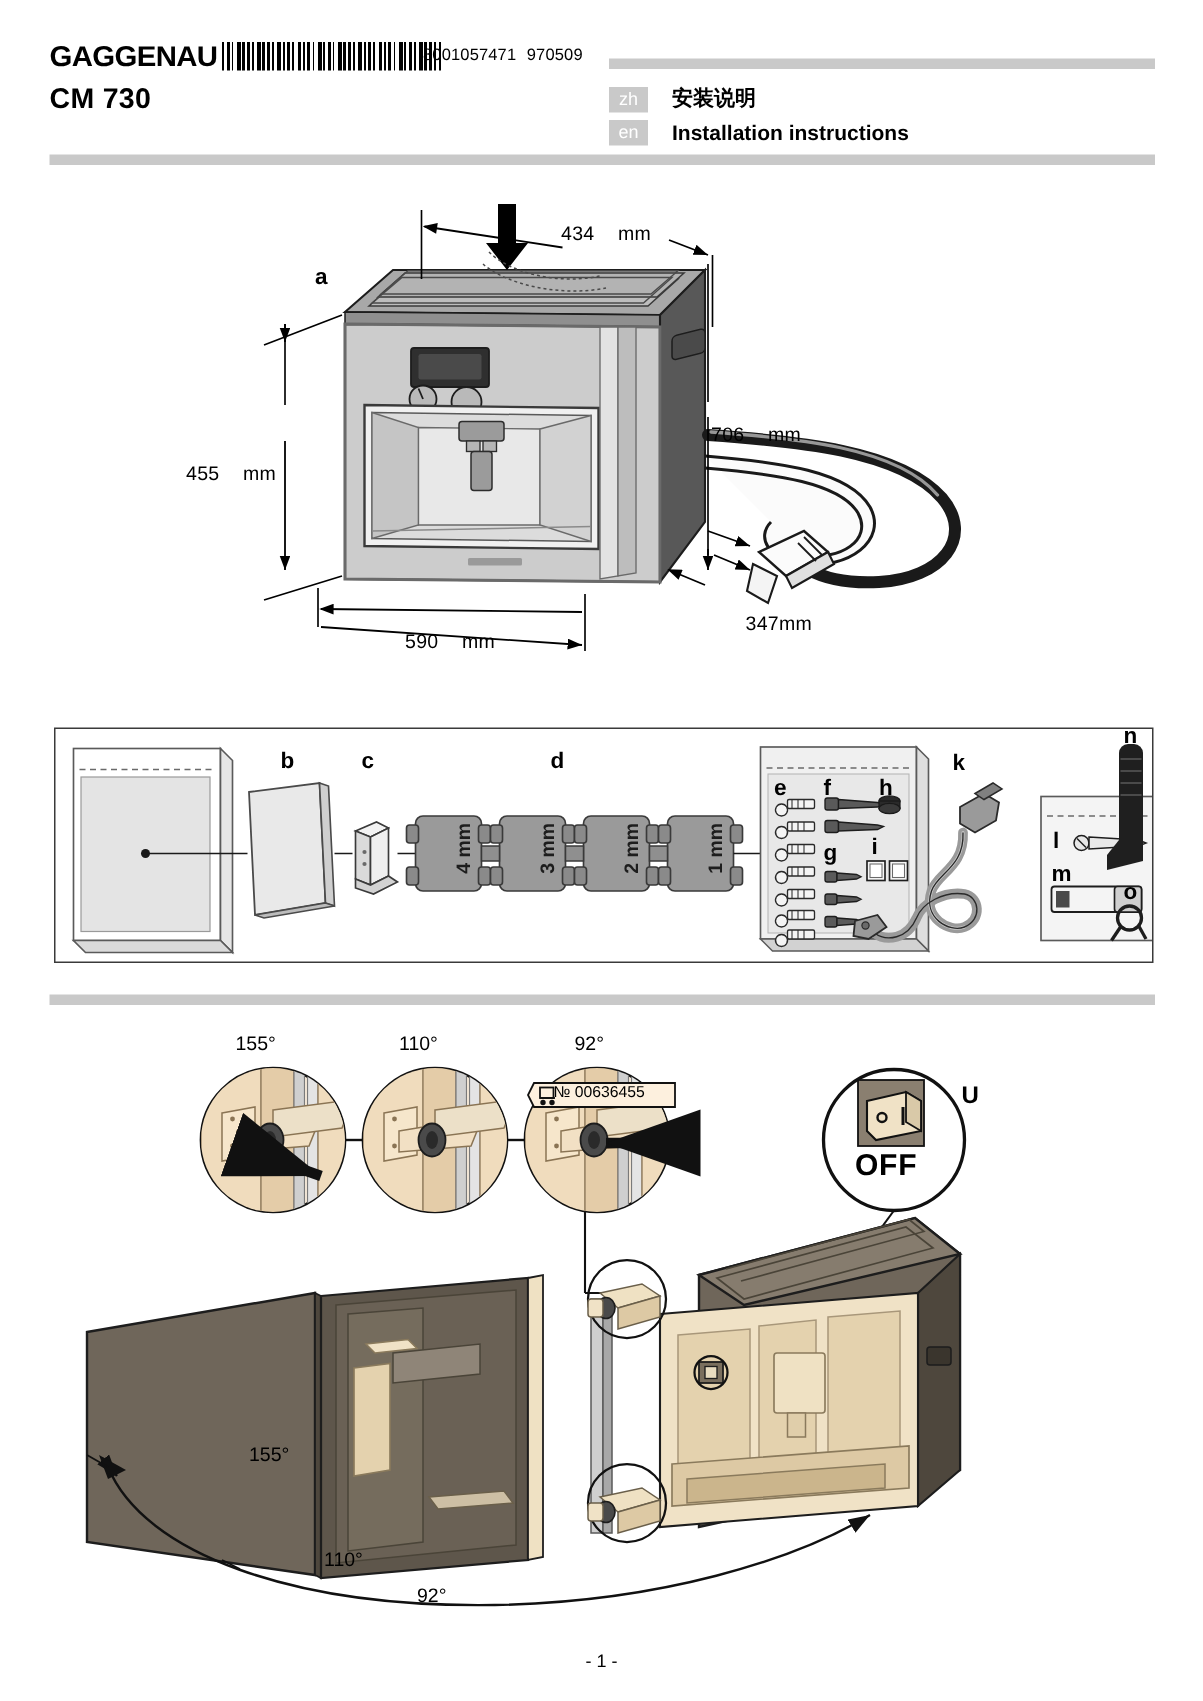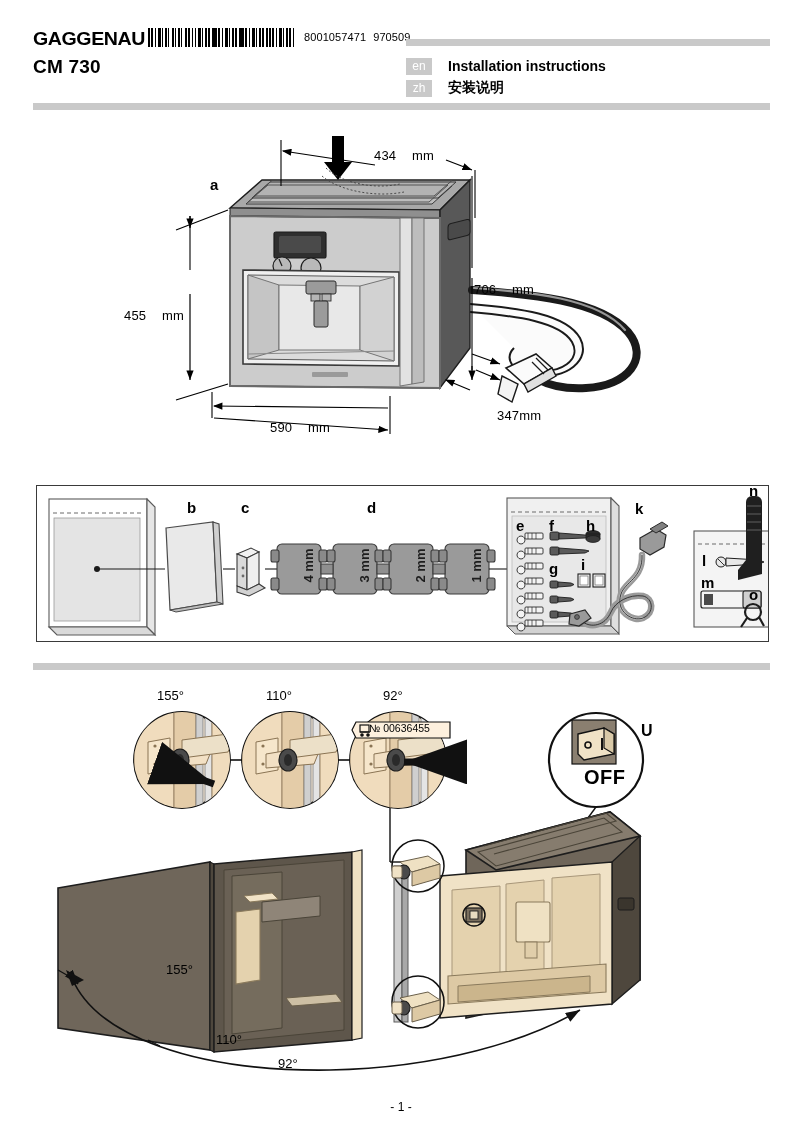--- a/index.html
+++ b/index.html
@@ -19,21 +19,21 @@
     transform:scaleX(1.03); transform-origin:left center;
   }
   .barcode {
     position:absolute; left:148px; top:28px; height:19px; width:146px;
     background:
       repeating-linear-gradient(90deg,
         #000 0 1.5px, #fff 1.5px 3px, #000 3px 5px, #fff 5px 6.5px,
         #000 6.5px 7.5px, #fff 7.5px 10px, #000 10px 12.5px, #fff 12.5px 13.5px);
   }
   .barcode-num {
-    position:absolute; left:304px; top:31px;
+    position:absolute; left:282px; top:31px;
     font-size:11px; letter-spacing:0.1px; white-space:nowrap;
   }
   .barcode-num .sp { display:inline-block; width:7px; }
   .model {
     position:absolute; left:33px; top:56px;
     font-size:19px; font-weight:bold; letter-spacing:0.2px;
   }
   .rule-top {
     position:absolute; left:406px; top:39px; width:364px; height:7px;
     background:#c9c9c9;
@@ -85,26 +85,26 @@
   <div class="barcode"></div>
   <div class="barcode-num">
     <span>8001057471</span><span class="sp"></span><span>970509</span>
   </div>
   <div class="model">CM 730</div>
 
   <div class="rule-top"></div>
 
   <div class="lang-block">
     <div class="lang-row">
+      <span class="lang-tag">zh</span>
+      <span class="lang-text cjk">安装说明</span>
+    </div>
+    <div class="lang-row">
       <span class="lang-tag">en</span>
       <span class="lang-text">Installation instructions</span>
-    </div>
-    <div class="lang-row">
-      <span class="lang-tag">zh</span>
-      <span class="lang-text cjk">安装说明</span>
     </div>
   </div>
 </div>
 
 <div class="rule-a"></div>
 
 <div class="sec1">
 
   <svg width="802" height="350" viewBox="0 0 802 350">
     <defs>
@@ -610,20 +610,20 @@
     <line x1="148" y1="360" x2="160" y2="366" stroke="#111" stroke-width="1.2"></line>
   </svg>
 
   <div class="anglelbl" style="left:157px; top:8px;">155°</div>
   <div class="anglelbl" style="left:266px; top:8px;">110°</div>
   <div class="anglelbl" style="left:383px; top:8px;">92°</div>
 
   <div style="position:absolute; left:369px; top:42px; font-size:10.5px; white-space:nowrap;">№ 00636455</div>
 
   <div class="ulabel" style="left:641px; top:42px;">U</div>
-  <div class="offlabel" style="left:584px; top:86px;">OFF</div>
+  <div class="offlabel" style="left:570px; top:86px;">OFF</div>
 
   <div class="anglelbl" style="left:166px; top:282px;">155°</div>
   <div class="anglelbl" style="left:216px; top:352px;">110°</div>
   <div class="anglelbl" style="left:278px; top:376px;">92°</div>
 </div>
 
 <div class="footer">- 1 -</div>
 
 </body></html>

